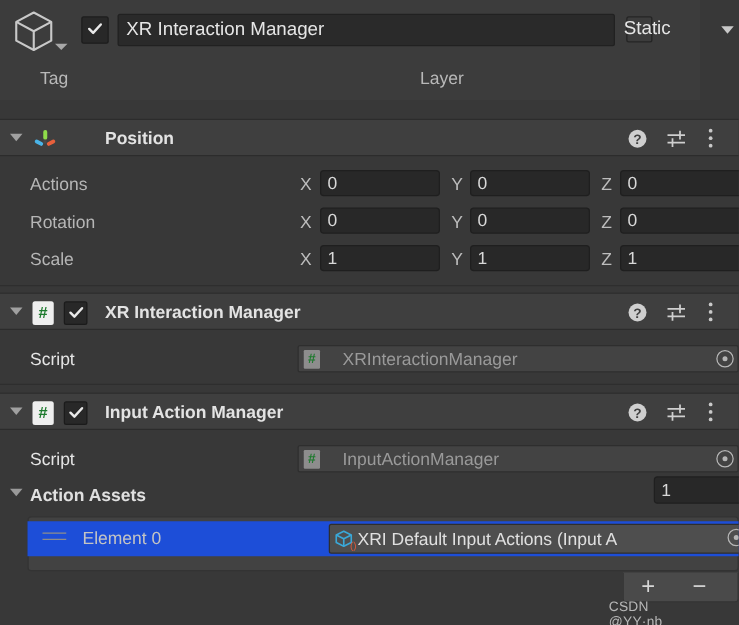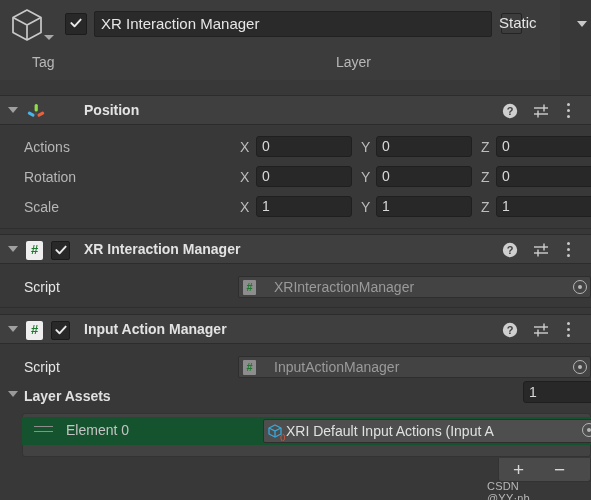--- a/index.html
+++ b/index.html
@@ -148,21 +148,21 @@
   .array-title { position: absolute; left: 24px; top: 388px; font-size: 14px; color: #e0e0e0; font-weight: bold; }
   .array-size {
     position: absolute; left: 523px; top: 381px; width: 72px; height: 22px;
     background: #282828; border: 1px solid #1f1f1f; border-radius: 3px;
     color: #d8d8d8; font-size: 14px; line-height: 20px; padding-left: 5px;
   }
   .array-box {
     position: absolute; left: 22px; top: 413px; width: 569px; height: 44px;
     background: #424242; border: 1px solid #333; border-radius: 3px;
   }
-  .elem-row { position: absolute; left: 22px; top: 417px; width: 569px; height: 28px; background: #14532d; }
+  .elem-row { position: absolute; left: 22px; top: 417px; width: 569px; height: 28px; background: #1d4ed8; }
   .drag-handle { position: absolute; left: 12px; top: 9px; width: 19px; height: 9px; }
   .drag-handle i { display: block; height: 1px; background: #8d8d8d; margin-bottom: 4px; }
   .elem-label { position: absolute; left: 44px; top: 5px; font-size: 14px; color: #c4c4c4; }
   .elem-field {
     position: absolute; left: 241px; top: 2px; width: 337px; height: 24px;
     background: #4e4e4e; border: 1px solid #2e2e2e; border-radius: 2px;
     color: #e0e0e0; font-size: 14px; line-height: 22px;
     overflow: hidden; white-space: nowrap;
   }
   .elem-field .of-text { position: absolute; left: 22px; top: 0; line-height: 22px; }
@@ -355,21 +355,21 @@
   <div>
     <div class="prop-label" style="top:359px;">Script</div>
     <div class="obj-field" style="left:238px;top:356px;width:353px;">
       <span class="mini-cs">#</span>
       <span class="of-text">InputActionManager</span>
       <span class="obj-sel"></span>
     </div>
   </div>
 
   <div class="array-foldout"></div>
-  <div class="array-title">Layer Assets</div>
+  <div class="array-title">Action Assets</div>
   <div class="array-size">1</div>
 
   <div class="array-box"></div>
 
   <div class="elem-row">
     <div class="drag-handle">
       <i></i>
         <i></i>
     </div>
     <div class="elem-label">Element 0</div>

